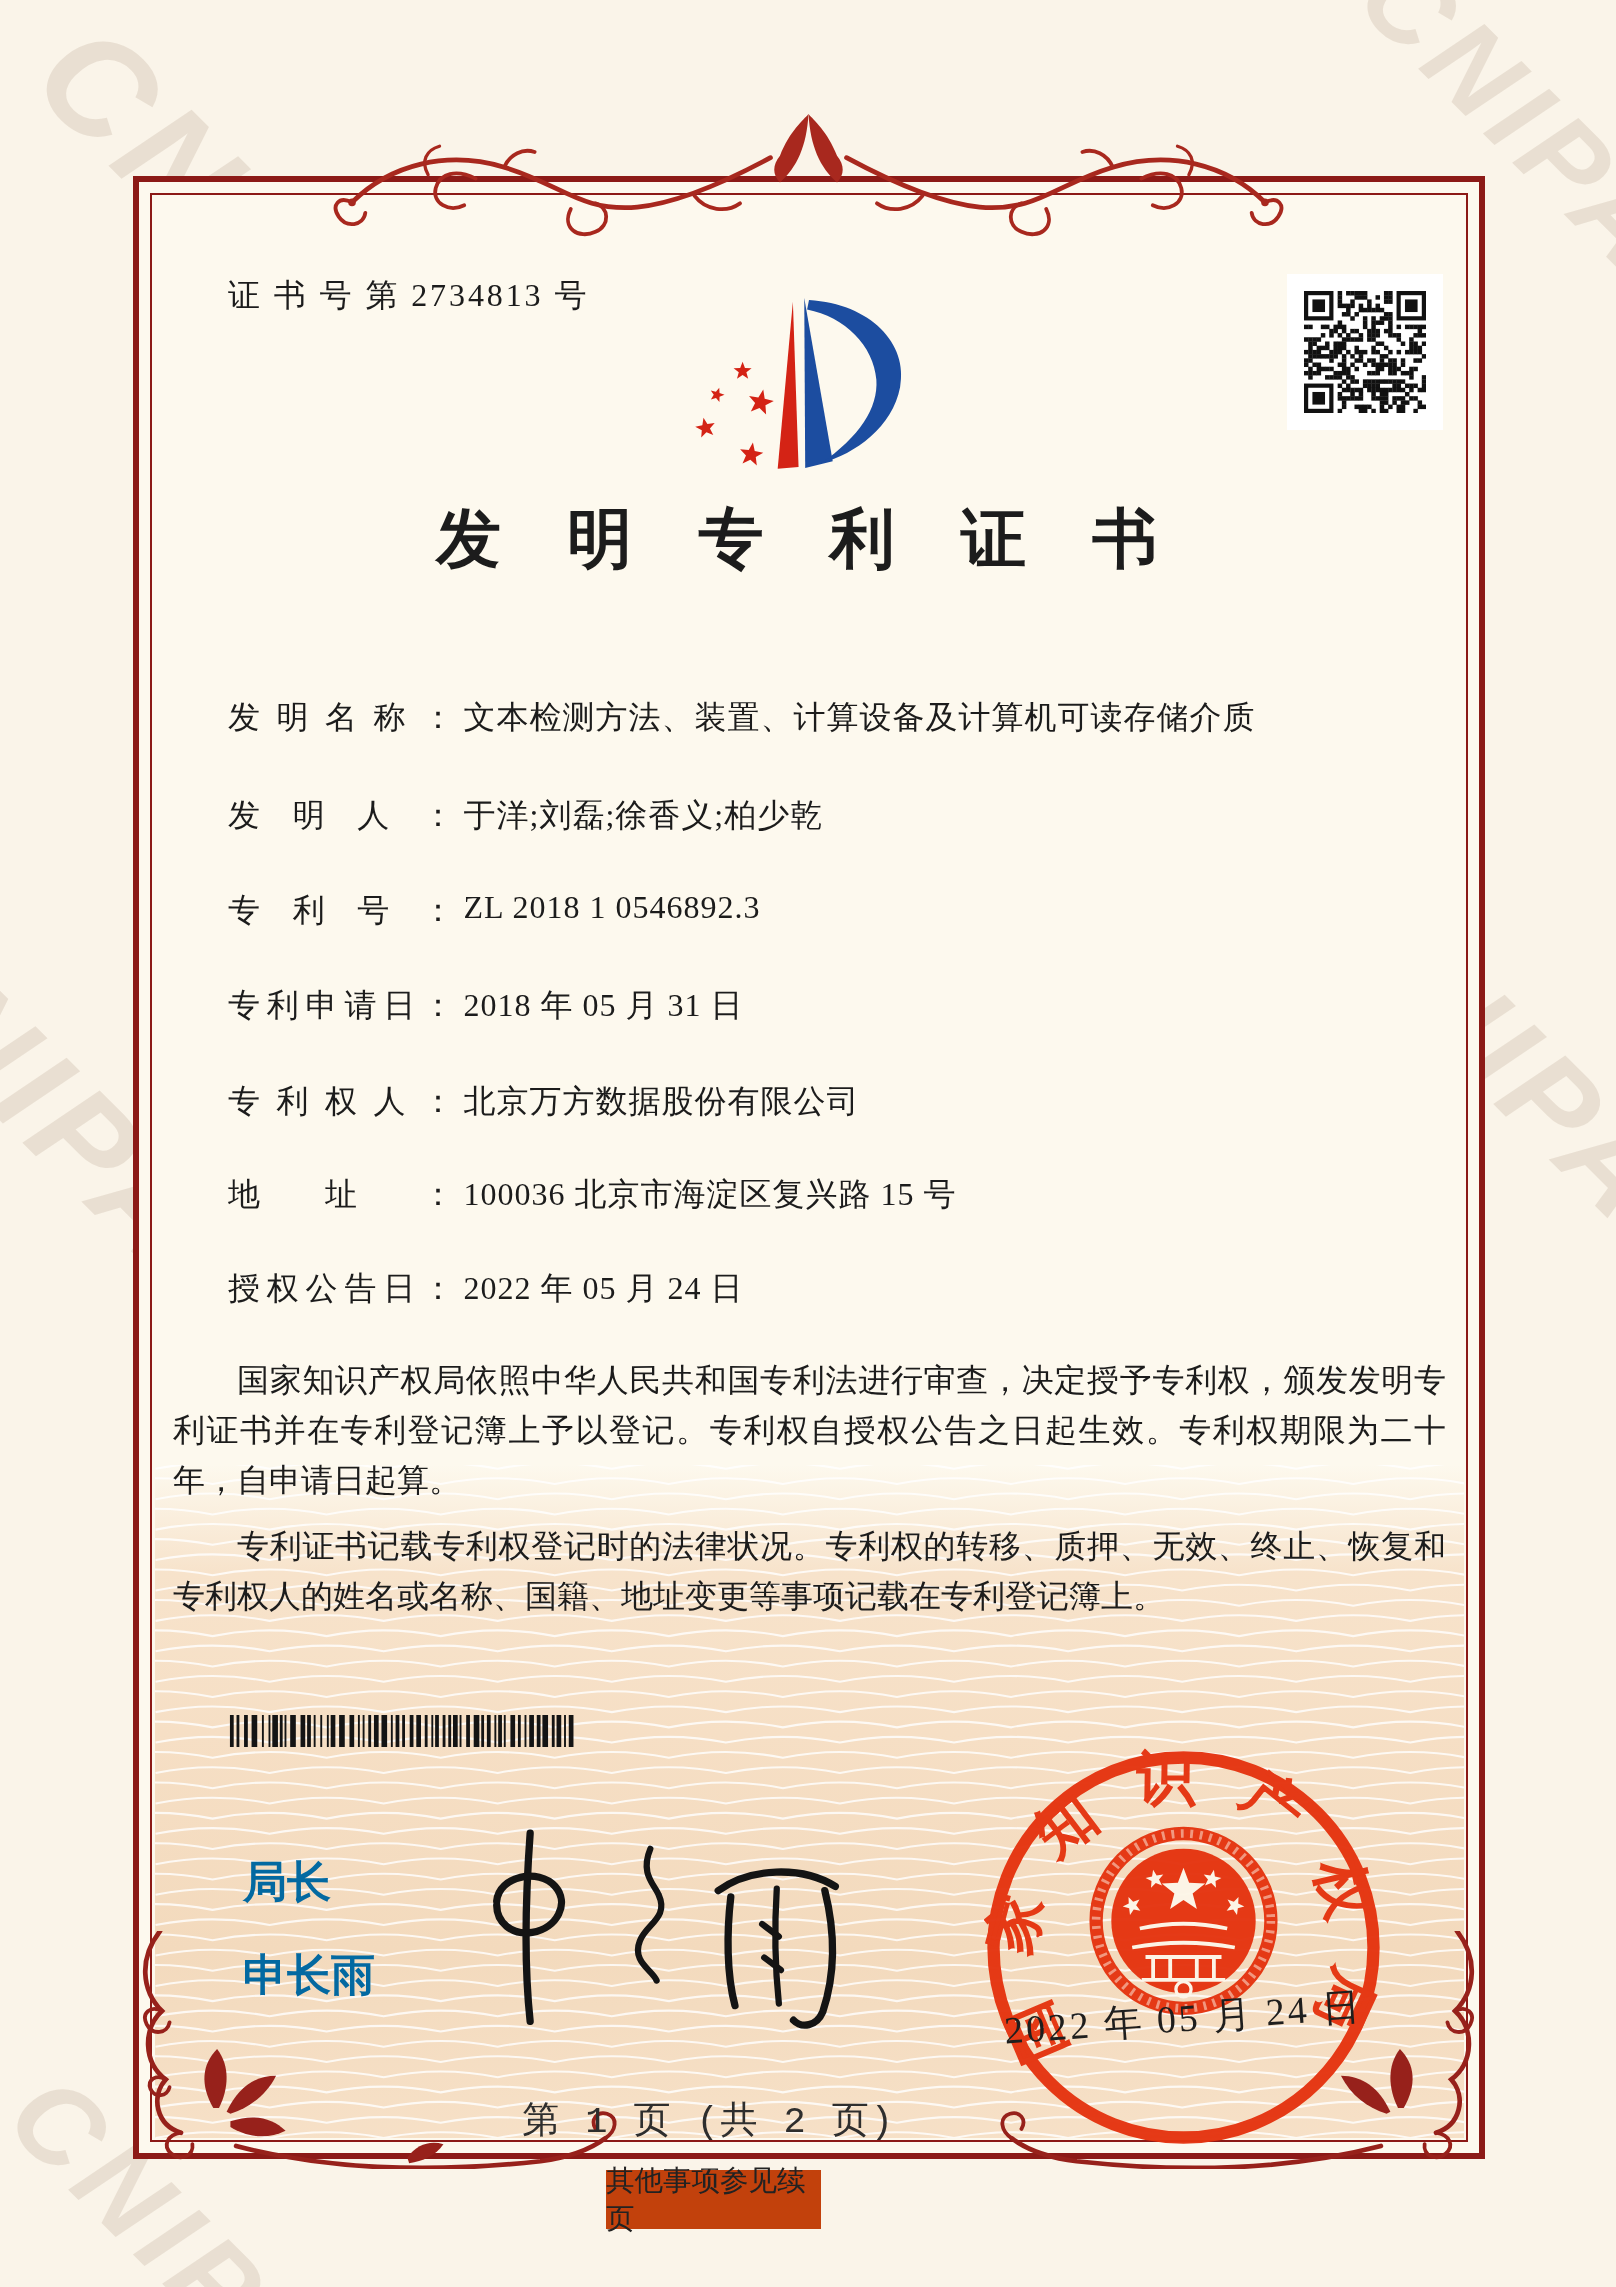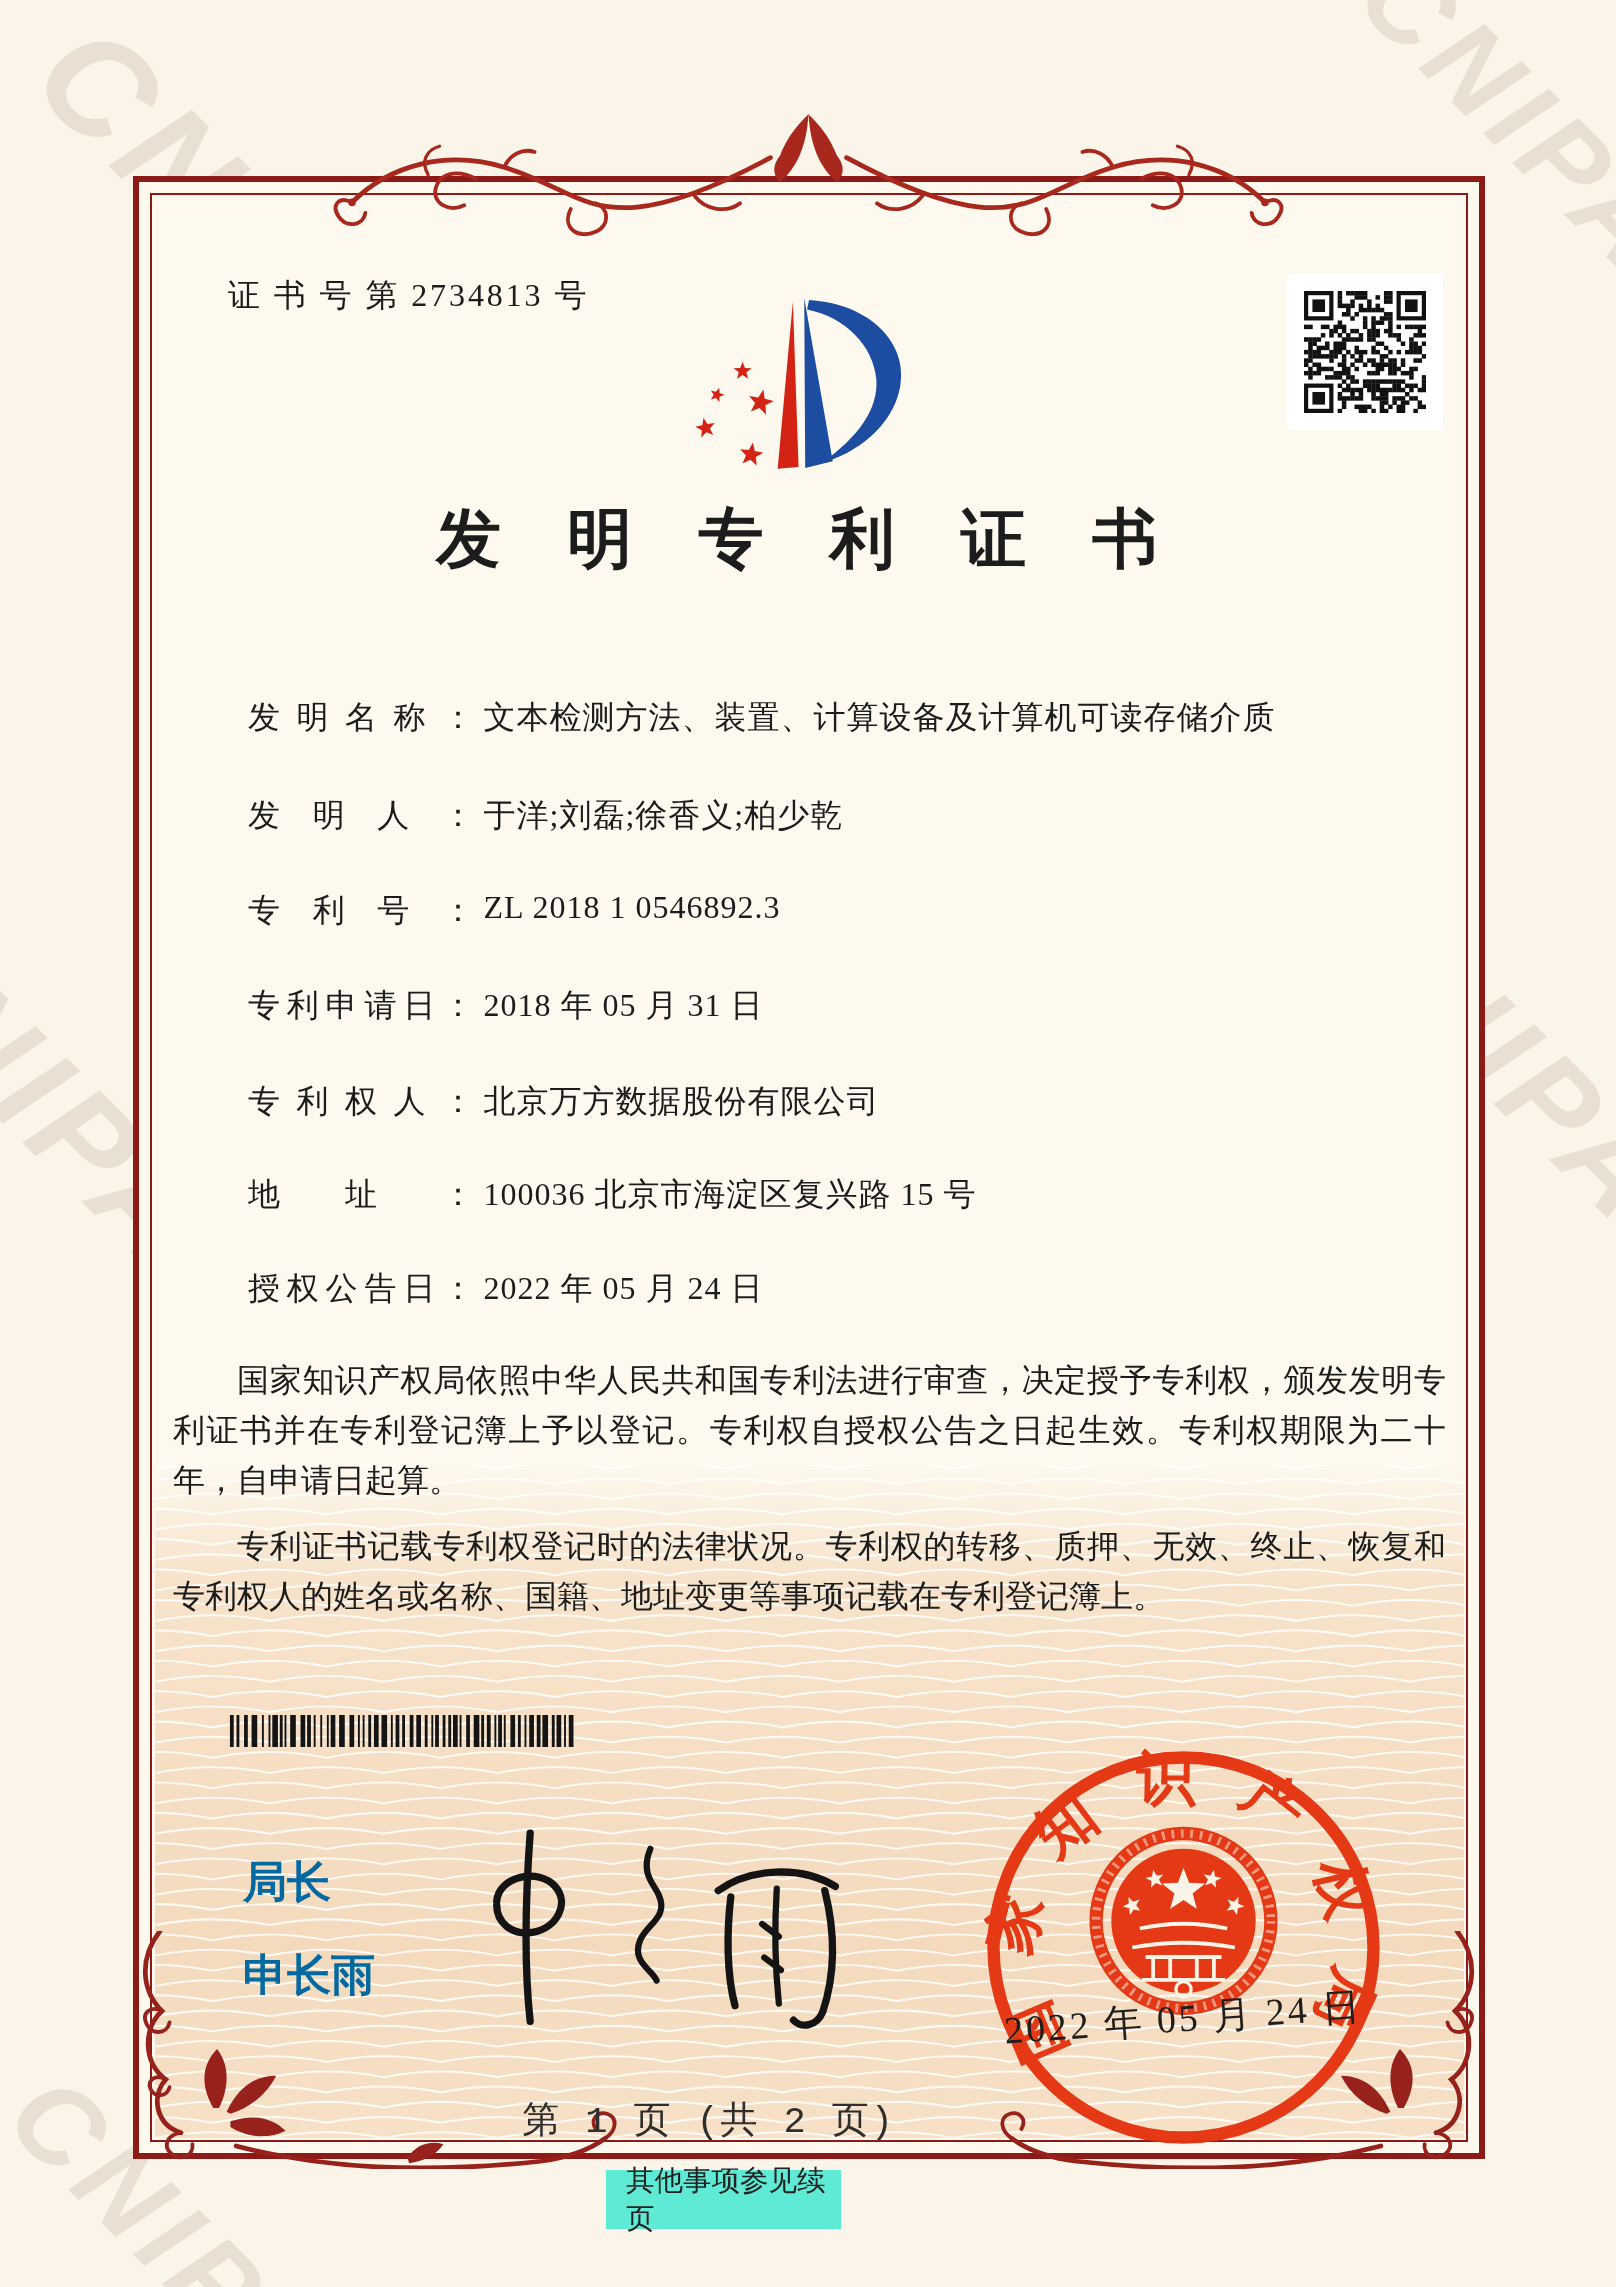--- a/index.html
+++ b/index.html
@@ -27,32 +27,32 @@
       #f6dfc5 40%, #f3dabd 72%, rgba(246,223,197,.95) 100%);
   }
   
   .frame{box-sizing:border-box;z-index:3;pointer-events:none;}
   #frameOuter{left:133px;top:176px;width:1352px;height:1983px;border:6.7px solid #8c1a17;}
   #frameInner{left:150px;top:193px;width:1318px;height:1949px;border:2.9px solid #8c1a17;}
   .content{z-index:4;}
   #certNo{left:228px;top:274px;font-size:32px;letter-spacing:2.9px;}
   #title{left:133px;top:495px;width:1352px;text-align:center;
     font-size:65px;font-weight:700;letter-spacing:25px;}
-  .frow{position:absolute;left:228px;width:1236px;height:46px;font-size:32px;margin-left:20px;}
+  .frow{position:absolute;left:228px;width:1236px;height:46px;font-size:32px;}
   .flabel{display:inline-block;width:226px;text-align:justify;text-align-last:justify;vertical-align:top;}
   .fvalue{margin-left:9.5px;letter-spacing:1px;}
   #grantNo{position:absolute;left:728px;top:0px;white-space:nowrap;}
   #paras{left:157px;top:1339px;width:1305px;font-size:32px;line-height:50px;text-align:justify;z-index:4;}
   #paras p{margin:16px;text-indent:2em;}
   #chiefBlock{left:243px;top:1853px;z-index:4;
     font-family:"Liberation Sans","DejaVu Sans",sans-serif;font-size:44px;font-weight:700;color:#0369a1;}
   #chiefName{margin-top:34px;}
   #pageNo{left:133px;top:2095px;width:1151px;text-align:center;font-size:37px;letter-spacing:1.9px;color:#2e2e2e;z-index:4;font-family:Liberation Mono, monospace;}
-  #contNote{left:606px;top:2170px;width:215px;height:59px;background:#5eead4;z-index:4;
-    display:flex;align-items:center;justify-content:center;font-size:28.5px;color:#222;padding-left:20px;}
+  #contNote{left:606px;top:2170px;width:215px;height:59px;background:#c2410c;z-index:4;
+    display:flex;align-items:center;justify-content:center;font-size:28.5px;color:#222;}
   svg{display:block;}
   .deco{z-index:3;pointer-events:none;}
   #sealWrap{z-index:5;}
 </style>
 </head>
 <body>
 
 <div class="wm" style="left:-9.5px;top:138px;font-size:143px;">CNIPA</div>
 <div class="wm" style="left:1322px;top:48px;font-size:114px;">CNIPA</div>
 <div class="wm" style="left:880px;top:747px;font-size:143px;">CNIPA</div>

